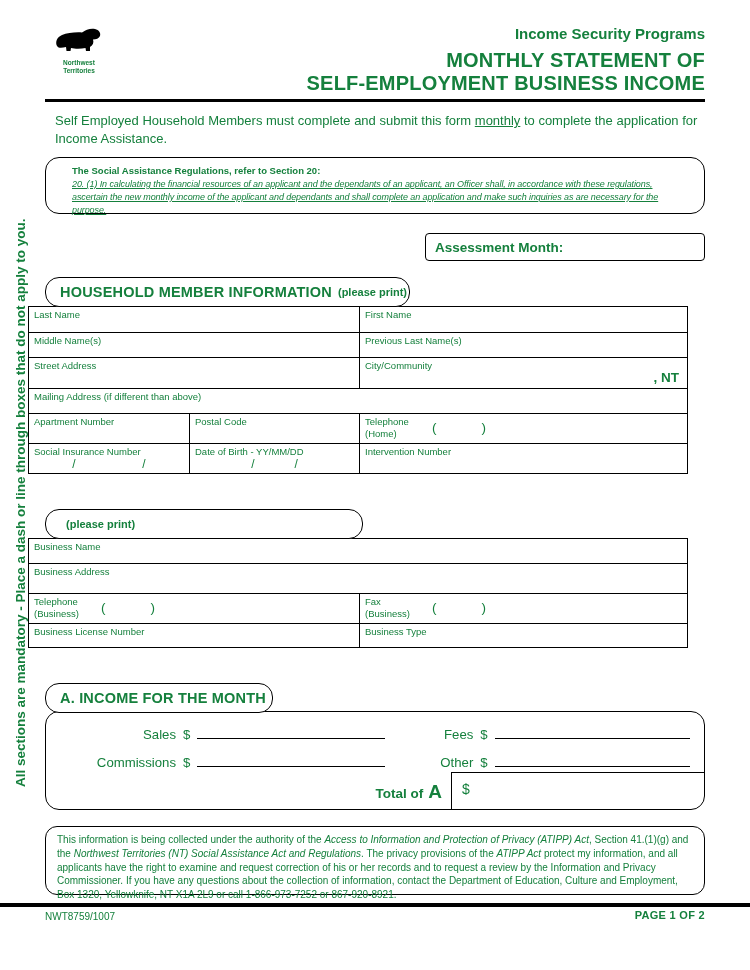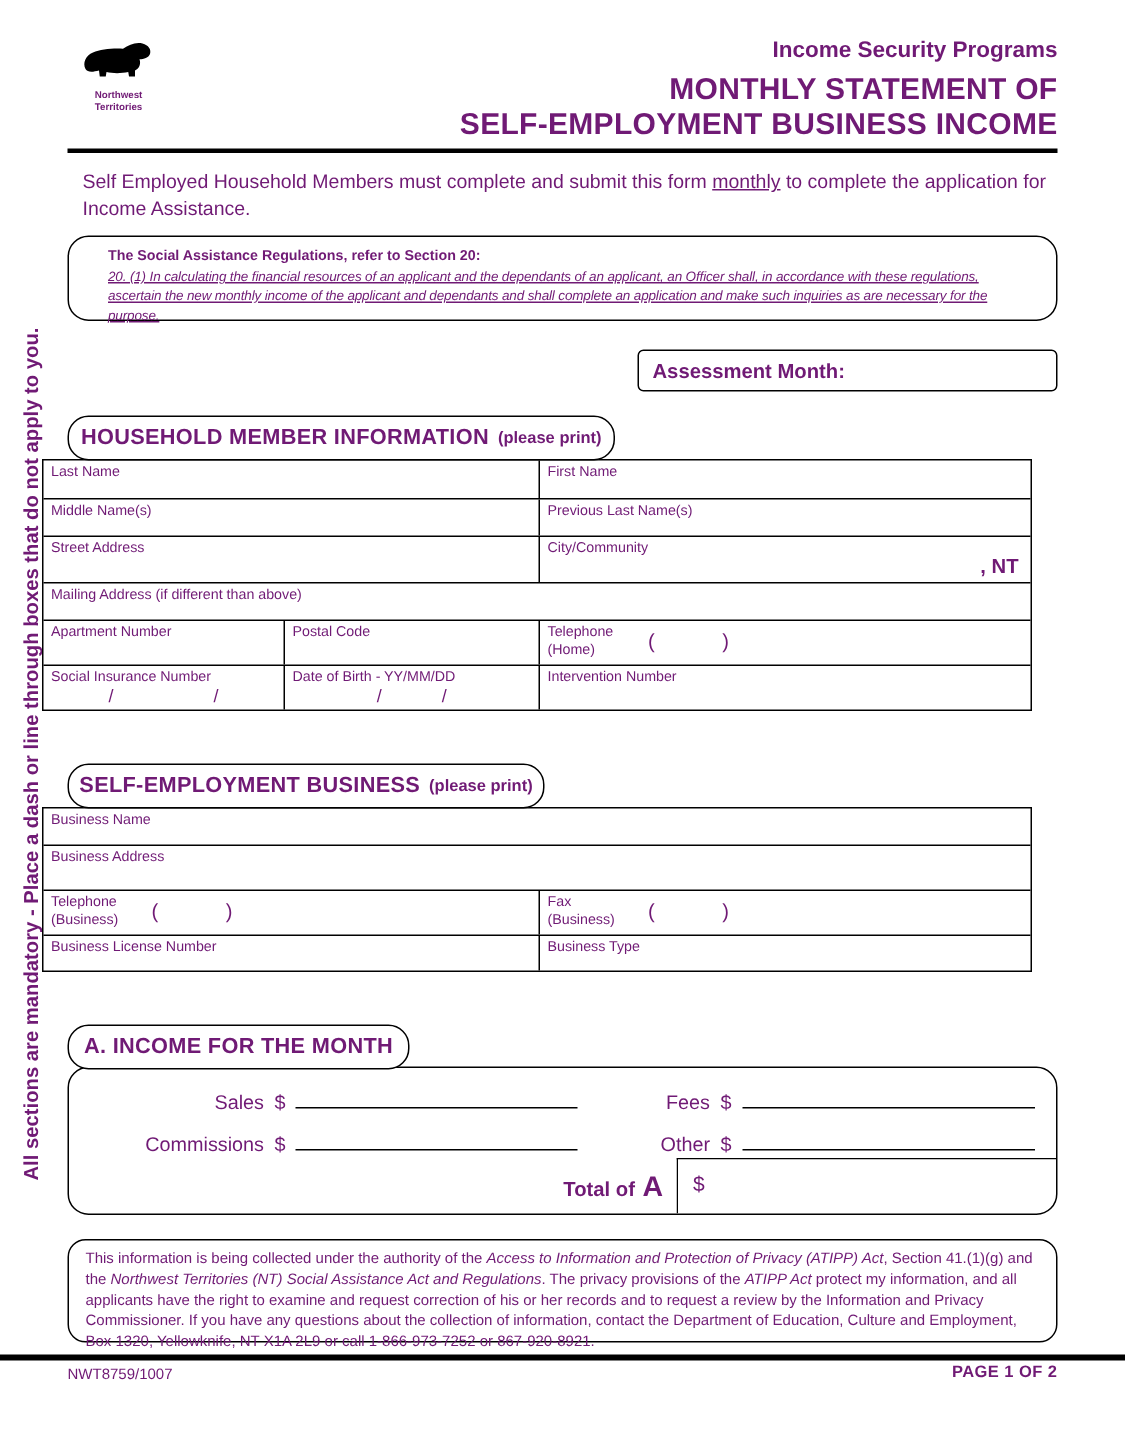--- a/index.html
+++ b/index.html
@@ -1,17 +1,17 @@
 <!DOCTYPE html>
 <html><head>
 <meta charset="utf-8">
 <style>
   * { margin:0; padding:0; box-sizing:border-box; }
   html,body { background:#fff; }
-  .page { position:relative; width:750px; height:970px; background:#fff; color:#701a75;
+  .page { position:relative; width:750px; height:970px; background:#fff; color:#15803d;
           font-family:"Liberation Sans", sans-serif; overflow:hidden; }
 
   
   .logo-wrap { position:absolute; left:46px; top:24px; width:66px; text-align:center; }
   .logo-text { font-size:6.5px; line-height:1.2; font-weight:bold; margin-top:1px; }
   .hdr-right { position:absolute; right:45px; top:25px; text-align:right; }
   .hdr-program { font-size:15px; font-weight:bold; margin-bottom:7px; }
   .hdr-title { font-size:20px; font-weight:bold; line-height:1.15; letter-spacing:0.2px; }
   .hdr-rule { position:absolute; left:45px; top:99px; width:660px; height:3px; background:#000; }
 
@@ -30,21 +30,21 @@
             border:1.6px solid #000; border-radius:4px; display:flex; align-items:center; padding:0 9px; }
   .assess-label { font-weight:bold; font-size:13.5px; }
 
   
   .side-note { position:absolute; left:13px; top:787px; width:620px;
                transform:rotate(-90deg); transform-origin:0 0;
                font-weight:bold; font-size:13.5px; white-space:nowrap; }
 
   
   .tab { position:absolute; height:30px; border:1.6px solid #000; border-radius:14px;
-         background:#fff; display:flex; align-items:center; padding:0 14px; z-index:2;justify-content:center; }
+         background:#fff; display:flex; align-items:center; padding:0 14px; z-index:2; }
   .tab-title { font-weight:bold; font-size:14.5px; letter-spacing:0.2px; white-space:nowrap; }
   .tab-sub { font-weight:bold; font-size:11px; margin-left:6px; white-space:nowrap; }
   #household-tab { left:45px; top:277px; width:365px; }
   #business-tab  { left:45px; top:509px; width:318px; }
   #income-tab    { left:45px; top:683px; width:228px; }
 
   
   .ftable { position:absolute; left:28px; width:660px; border:1.6px solid #000; background:#fff; z-index:1; }
   #household-table { top:306px; }
   #business-table  { top:538px; }
@@ -185,21 +185,20 @@
         <span class="cl">Date of Birth - YY/MM/DD</span>
         <span class="slashes">/            /</span>
       </div>
       <div class="fcell grow">
         <span class="cl">Intervention Number</span>
       </div>
     </div>
   </div>
 
   <div class="tab" id="business-tab">
-    <span class="tab-title">SELF-EMPLOYMENT BUSINESS</span>
     <span class="tab-sub">(please print)</span>
   </div>
 
   <div class="ftable" id="business-table">
     <div class="frow first h24">
       <div class="fcell first grow">
         <span class="cl">Business Name</span>
       </div>
     </div>
     <div class="frow h30">

